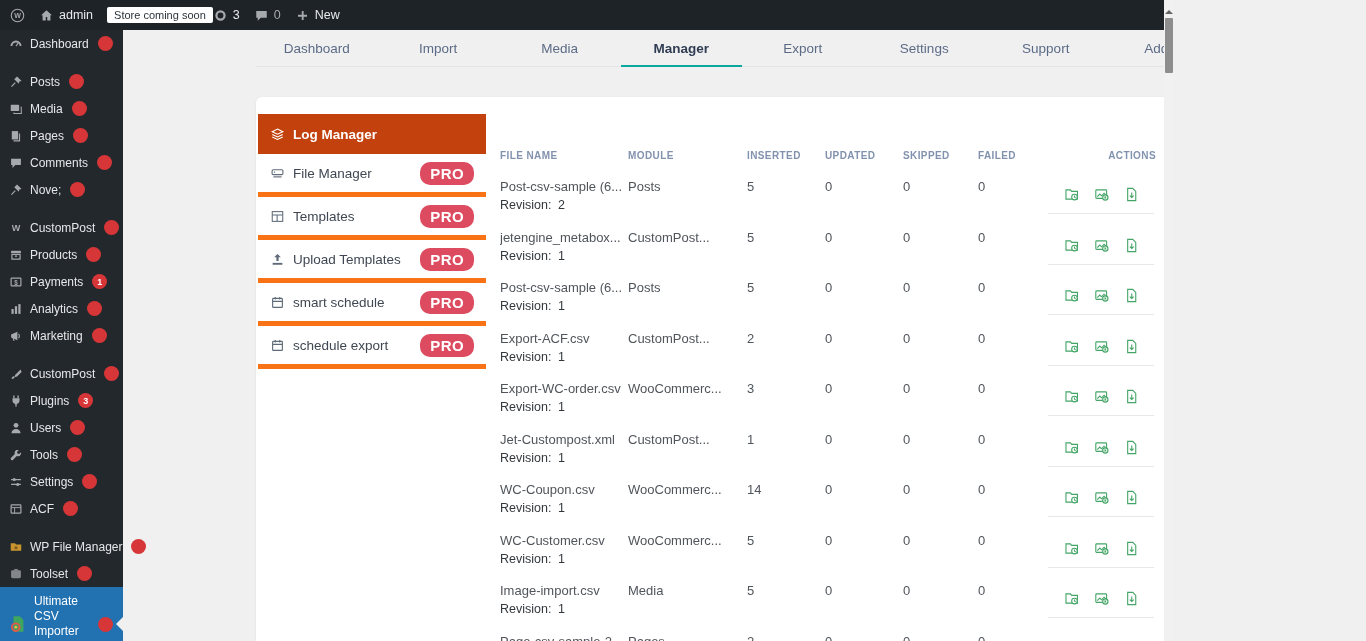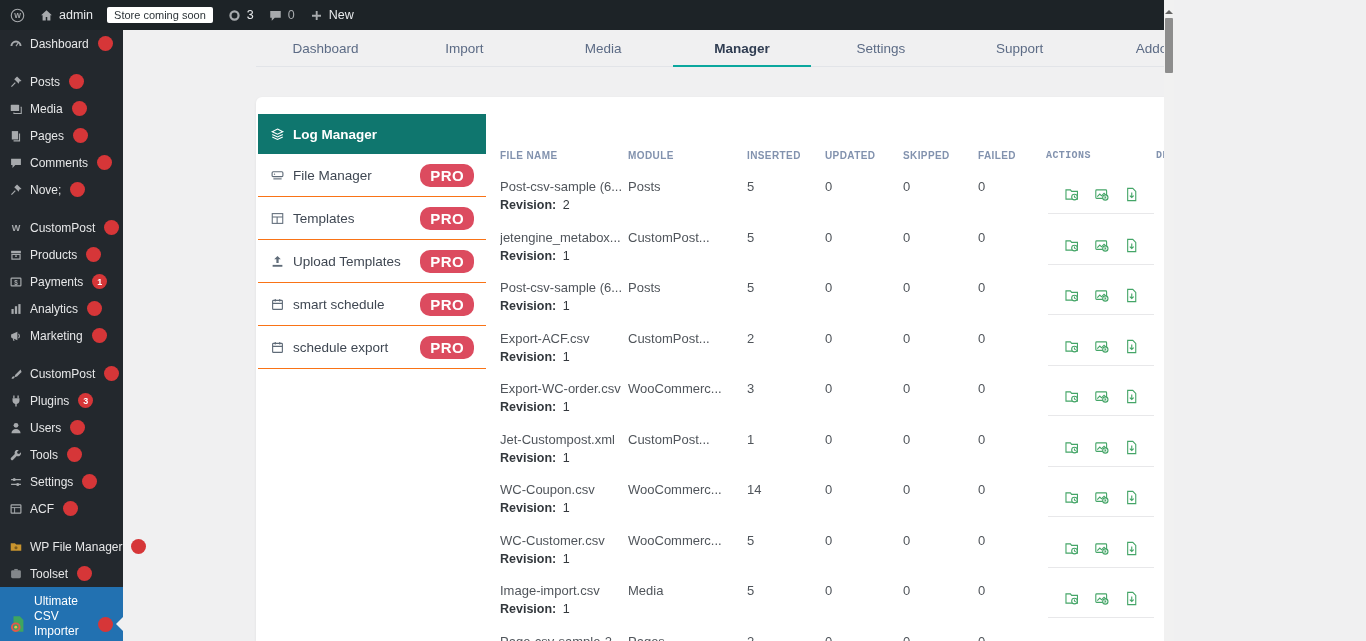--- a/index.html
+++ b/index.html
@@ -7,21 +7,21 @@
   body { font-family:"Liberation Sans","DejaVu Sans",sans-serif; background:#f0f0f1; }
   #screen { position:relative; width:1174px; height:641px; overflow:hidden; background:#f0f0f1; }
   svg { display:block; width:100%; height:100%; }
 
   
   .adminbar { position:absolute; top:0; left:0; width:1366px; height:30px; background:#1d2327;
     color:#f0f0f1; display:flex; align-items:center; font-size:12.5px; z-index:40; padding:0 10px; }
   .ab-item { display:flex; align-items:center; gap:5px; margin-right:14px; color:#e8eaec; cursor:pointer; }
   .ico15 { width:15px; height:15px; color:#a7aaad; flex:0 0 auto; }
   .pill { background:#ffffff; color:#2c3338; font-size:11px; padding:2px 7px; border-radius:2px;
-    margin-right:14px; white-space:nowrap; }
+    white-space:nowrap; }
   .dim { color:#a7aaad; }
   .ab-right { margin-left:auto; display:flex; align-items:center; gap:10px; padding-right:14px; }
   .avatar { width:17px; height:17px; overflow:hidden; border-radius:1px; }
 
   
   .sidebar { position:absolute; top:30px; left:0; width:123px; bottom:0; background:#23282d;
     color:#f0f0f1; font-size:12px; z-index:30; }
   .sb-item { display:flex; align-items:center; gap:7px; padding:6px 4px 6px 9px; color:#e6e7e8;
     cursor:pointer; white-space:nowrap; position:relative; }
   .sb-item .sb-ico { width:14px; height:14px; color:#a7aaad; flex:0 0 auto; }
@@ -40,39 +40,39 @@
     color:#5c6b85; cursor:pointer; position:relative; }
   .tab.active { color:#303d52; font-weight:bold; }
   .tab.active::after { content:""; position:absolute; left:0; right:0; bottom:-1px; height:2px; background:#0ba79e; }
 
   
   .card { position:absolute; left:256px; top:97px; width:972px; height:544px; background:#ffffff;
     border-radius:6px 6px 0 0; box-shadow:0 1px 3px rgba(0,0,0,.07); }
 
   
   .panel { position:absolute; left:2px; top:17px; width:228px; }
-  .p-item { height:43px; display:flex; align-items:center; padding:0 12px; border-bottom:1px solid #f97316;
+  .p-item { height:43px; display:flex; align-items:center; padding:0 12px; border-bottom:5px solid #f97316;
     font-size:13.5px; color:#3f4752; cursor:pointer; background:#fff; }
   .p-ico { width:15px; height:15px; color:#5f6b78; margin-right:8px; flex:0 0 auto; }
-  .p-item.active { background:#0f766e; color:#fff; font-weight:bold; border-bottom:none; height:40px; }
+  .p-item.active { background:#c2410c; color:#fff; font-weight:bold; border-bottom:none; height:40px; }
   .p-item.active .p-ico { color:#fff; }
   .pro { margin-left:auto; background:#dc4b5f; color:#fff; font-size:15px; font-weight:bold;
     padding:3px 10px; border-radius:10px; letter-spacing:.4px; }
 
   
   .table { position:absolute; left:244px; top:43px; width:716px; }
   .thead, .trow { display:grid; grid-template-columns:128px 119px 78px 78px 75px 68px 110px 60px; }
   .thead { height:30px; align-items:center; }
   .hcell { font-size:10px; font-weight:bold; color:#8292ae; letter-spacing:.4px; }
-  .hcell.c6, .hcell.c7 { text-align:left;font-family:Liberation Mono, monospace; }
+  .hcell.c6, .hcell.c7 { text-align:right; }
   .trow { min-height:50.5px; align-items:start; padding-top:9px; }
   .cell { font-size:13px; color:#50555b; }
   .fname { margin-bottom:4px; white-space:nowrap; overflow:hidden; }
   .rev { font-size:12.5px; color:#33383d; }
-  .rev .rev-l { font-weight:bold; margin-right:3px; }
+  .rev .rev-l { font-weight:normal; margin-right:3px; }
   .mod { white-space:nowrap; overflow:hidden; }
   .acts { display:flex; justify-content:center; align-items:center; gap:13px; padding-top:2px;
     position:relative; height:41px; margin-top:-6px; }
   .acts::after { content:""; position:absolute; left:2px; right:2px; bottom:0; border-top:1px solid #e8e8ea; }
   .act { width:17px; height:17px; color:#44a567; cursor:pointer; flex:0 0 auto; }
   .del { display:flex; justify-content:center; padding-left:14px; }
   .trash { color:#e2686d; width:16px; height:16px; }
 
   
   .scrollbar { position:absolute; right:0; top:0; width:10px; height:641px; background:#f1f1f1; z-index:60; }
@@ -351,20 +351,23 @@
       <div class="tab">
     <span>Import</span>
   </div>
       <div class="tab">
     <span>Media</span>
   </div>
       <div class="tab active">
     <span>Manager</span>
   </div>
       <div class="tab">
+    <span>Export</span>
+  </div>
+      <div class="tab">
     <span>Settings</span>
   </div>
       <div class="tab">
     <span>Support</span>
   </div>
       <div class="tab">
     <span>Addons</span>
   </div>
     </div>
 

